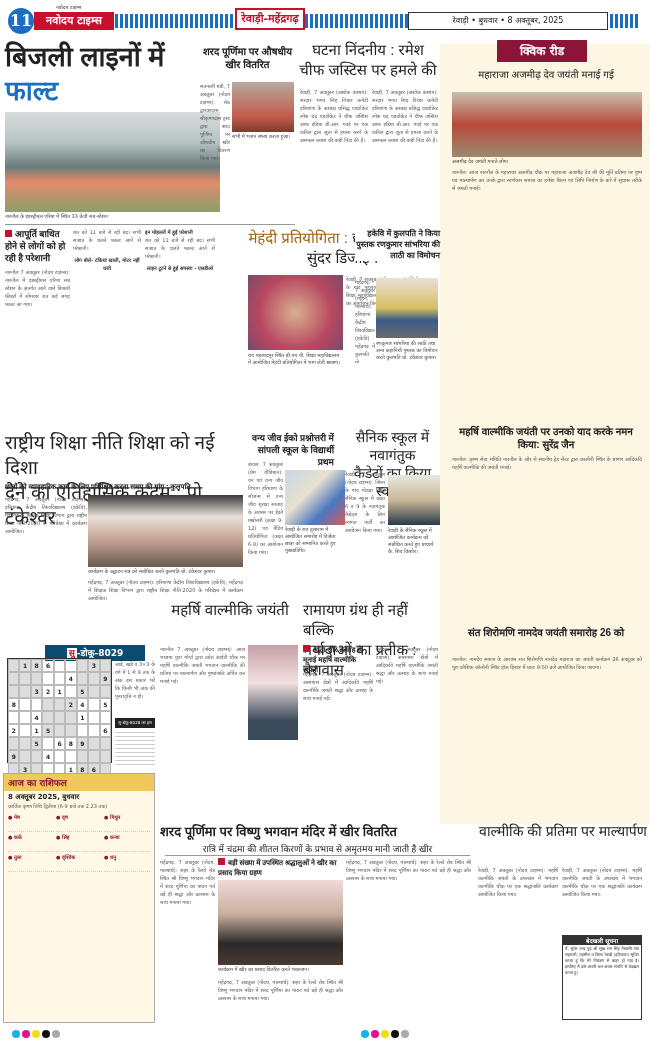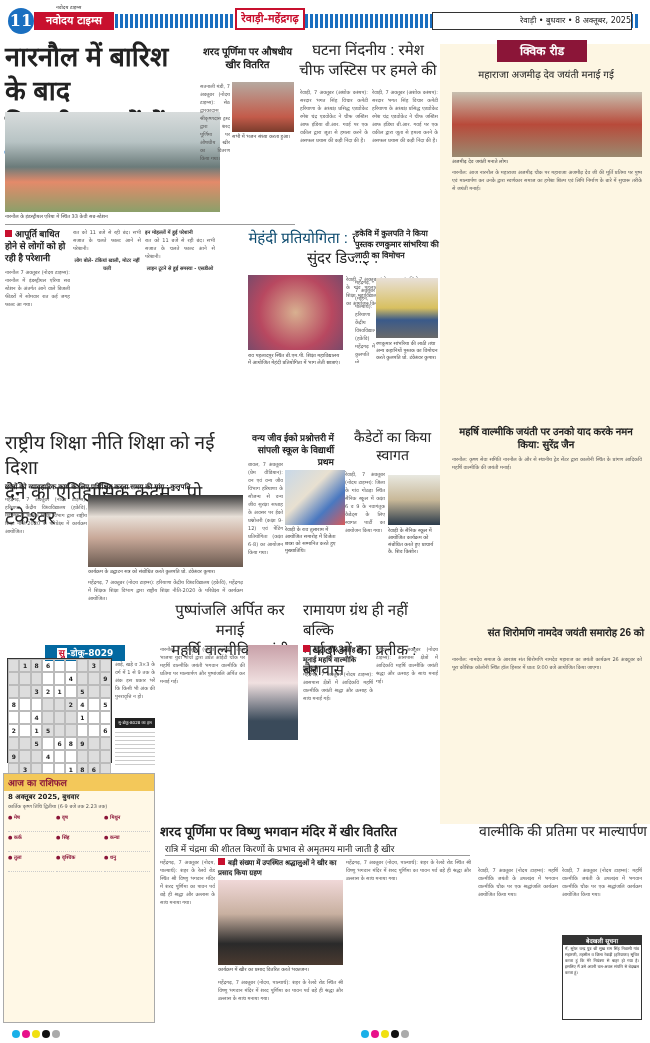--- a/index.html
+++ b/index.html
@@ -4,30 +4,30 @@
 <style>
 *{box-sizing:border-box;margin:0;padding:0}
 body{width:650px;height:1043px;background:#fff;font-family:"DejaVu Sans",sans-serif;color:#222;position:relative;overflow:hidden}
 .abs{position:absolute}
 .hdr{left:0;top:0;width:650px;height:40px}
 .pgno{left:8px;top:8px;width:26px;height:26px;border-radius:50%;background:#1a6fc0;color:#fff;font:bold 16px "DejaVu Serif",serif;text-align:center;line-height:26px}
 .brand{left:34px;top:12px;width:80px;height:18px;background:#c8102e;color:#fff;font:bold 11px "DejaVu Sans",sans-serif;text-align:center;line-height:18px}
 .brand-sm{left:56px;top:4px;font-size:5px;color:#333}
 .stripe{left:115px;top:14px;width:525px;height:14px;background:repeating-linear-gradient(90deg,#1a6fc0 0 3px,#fff 3px 5px)}
 .city{left:235px;top:8px;width:70px;height:22px;background:#fff;border:2px solid #c8102e;color:#c8102e;font:bold 11px "DejaVu Sans",sans-serif;text-align:center;line-height:18px}
-.date{left:432px;top:12px;width:200px;height:18px;background:#fff;border:1px solid #333;font-size:8px;text-align:right;line-height:16px}
+.date{left:408px;top:12px;width:200px;height:18px;background:#fff;border:1px solid #333;font-size:8px;text-align:center;line-height:16px}
 .h1{font-family:"Liberation Sans",sans-serif;font-weight:bold;line-height:1.15;color:#222}
 .txt{font-size:5px;line-height:8px;color:#555;text-align:justify}
 .photo{background:linear-gradient(135deg,#8a7a6a,#c0a89a 40%,#6a7a8a);}
 .cap{font-size:5px;color:#444;line-height:7px}
 .rule{height:1px;background:#999}
 .redsq{display:inline-block;width:7px;height:7px;background:#c8102e;margin-right:3px}
 .quick{left:440px;top:44px;width:210px;height:780px;background:#fdf6e3}
 .qr-label{left:497px;top:40px;width:90px;height:22px;background:#8b1538;color:#fff;font:bold 12px "DejaVu Sans",sans-serif;text-align:center;line-height:22px}
-.sudtitle{left:45px;top:645px;width:80px;height:16px;background:#0369a1;color:#fff;font:bold 9px "DejaVu Sans",sans-serif;text-align:center;line-height:16px}
+.sudtitle{left:45px;top:645px;width:100px;height:16px;background:#0c4a6e;color:#fff;font:bold 9px "DejaVu Sans",sans-serif;text-align:center;line-height:16px}
 .grid{left:7px;top:658px;width:105px;height:105px;display:grid;grid-template-columns:repeat(9,1fr);border:1px solid #333}
 .grid div{border:.5px solid #bbb;font:bold 6px "DejaVu Sans",sans-serif;text-align:center;line-height:11px;color:#222}
 .grid div.s{background:#ddd}
 .rash{left:3px;top:773px;width:152px;height:250px;border:1px solid #aaa;background:#fff8e6}
 .rash-t{background:#f3c85a;color:#8b1538;font:bold 9px "DejaVu Sans",sans-serif;padding:2px 4px}
 .cmyk{top:1030px;width:8px;height:8px;border-radius:50%}
 </style>
 </head>
 <body>
 
@@ -35,21 +35,20 @@
   <div class="abs stripe"></div>
   <div class="abs pgno">11</div>
   <div class="abs brand-sm">नवोदय टाइम्स</div>
   <div class="abs brand">नवोदय टाइम्स</div>
   <div class="abs city">रेवाड़ी-महेंद्रगढ़</div>
   <div class="abs date">रेवाड़ी • बुधवार • 8 अक्तूबर, 2025</div>
 </div>
 
 <div class="abs" style="left:5px;top:40px;width:190px;">
   <div class="h1" style="font-size:27px;line-height:34px;">
-    <div>नारनौल में बारिश के बाद</div>
     <div><span>बिजली लाइनों में </span><span style="color:#1a6fc0">फाल्ट</span></div>
   </div>
 </div>
 <div class="abs photo" style="left:5px;top:112px;width:215px;height:100px;background:linear-gradient(180deg,#d8dcdc 0,#b7c3c4 30%,#6b7b7a 55%,#e48a6a 70%,#8ba06a 100%)"></div>
 <div class="abs cap" style="left:5px;top:213px;width:215px">नारनौल के इंडस्ट्रीयल एरिया में स्थित 33 केवी सब-स्टेशन</div>
 <div class="abs rule" style="left:5px;top:224px;width:290px"></div>
 <div class="abs" style="left:5px;top:228px;width:65px">
   <div style="font:bold 9px 'Liberation Sans',sans-serif;line-height:12px"><span class="redsq"></span><span>आपूर्ति बाधित होने से लोगों को हो रही है परेशानी</span></div>
   <div class="txt" style="margin-top:4px;height:95px;overflow:hidden">नारनौल 7 अक्तूबर (नोदय टाइम्स): नारनौल में इंडस्ट्रीयल एरिया सब स्टेशन के अंतर्गत आने वाले बिजली फीडरों में सोमवार रात कई जगह फाल्ट आ गया।</div>
 </div>
@@ -76,24 +75,24 @@
 <div class="abs txt" style="left:372px;top:88px;width:66px;height:130px;overflow:hidden">रेवाड़ी, 7 अक्तूबर (अशोक कश्यप): सरदार भगत सिंह विचार कमेटी हरियाणा के अध्यक्ष प्रसिद्ध एडवोकेट रमेश चंद्र एडवोकेट ने चीफ जस्टिस आफ इंडिया बी.आर. गवई पर एक वकील द्वारा जूता से हमला करने के असफल प्रयास की कड़ी निंदा की है।</div>
 
 <div class="abs quick"></div>
 <div class="abs qr-label">क्विक रीड</div>
 <div class="abs" style="left:448px;top:68px;width:196px;text-align:center;font:10px 'Liberation Sans',sans-serif;line-height:13px">महाराजा अजमीढ़ देव जयंती मनाई गई</div>
 <div class="abs photo" style="left:452px;top:92px;width:190px;height:65px;background:linear-gradient(180deg,#c8c0b0,#b84a3a 50%,#9a8a70)"></div>
 <div class="abs cap" style="left:452px;top:158px;width:190px">अजमीढ़ देव जयंती मनाते लोग।</div>
 <div class="abs txt" style="left:452px;top:168px;width:190px;height:255px;overflow:hidden">नारनौल: आज नारनौल के महाराजा अजमीढ़ चौक पर महाराजा अजमीढ़ देव जी की मूर्ति प्रतिमा पर पुष्प एवं माल्यार्पण कर उनके द्वारा स्वर्णकार समाज का हमेशा शिल्प एवं लिपि निर्माण के बारे में सुचारू तरीके से जयंती मनाई।</div>
 <div class="abs" style="left:448px;top:425px;width:196px;text-align:center;font:bold 10px 'Liberation Sans',sans-serif;line-height:13px">महर्षि वाल्मीकि जयंती पर उनको याद करके नमन किया: सुरेंद्र जैन</div>
 <div class="abs txt" style="left:452px;top:455px;width:190px;height:170px;overflow:hidden">नारनौल: कृष्ण सेवा समिति नारनौल के और से स्थानीय ट्रेड सेंटर द्वारा कालोनी स्थित के प्रांगण आदिकवि महर्षि वाल्मीकि की जयंती मनाई।</div>
-<div class="abs" style="left:448px;top:626px;width:196px;text-align:right;font:bold 10px 'Liberation Sans',sans-serif;line-height:13px">संत शिरोमणि नामदेव जयंती समारोह 26 को</div>
+<div class="abs" style="left:448px;top:626px;width:196px;text-align:center;font:bold 10px 'Liberation Sans',sans-serif;line-height:13px">संत शिरोमणि नामदेव जयंती समारोह 26 को</div>
 <div class="abs txt" style="left:452px;top:655px;width:190px;height:160px;overflow:hidden">नारनौल: नामदेव समाज के आराध्य संत शिरोमणि नामदेव महाराज का जयंती कार्यक्रम 26 अक्टूबर को पूरा कौशिक कॉलोनी स्थित हॉल हिसार में प्रातः 9:00 बजे आयोजित किया जाएगा।</div>
 
-<div class="abs" style="left:245px;top:228px;width:195px;text-align:center;font:15px 'Liberation Sans',sans-serif;line-height:20px"><span style="color:#0c4a6e">मेहंदी प्रतियोगिता :</span><span> छात्राओं ने उकेरे सुंदर डिजाइन</span></div>
+<div class="abs" style="left:245px;top:228px;width:195px;text-align:center;font:15px 'Liberation Sans',sans-serif;line-height:20px"><span style="color:#a16207">मेहंदी प्रतियोगिता :</span><span> छात्राओं ने उकेरे सुंदर डिजाइन</span></div>
 <div class="abs photo" style="left:248px;top:275px;width:95px;height:75px;background:radial-gradient(circle,#d8b090,#b84860 60%,#7a4a6a)"></div>
 <div class="abs cap" style="left:248px;top:352px;width:95px">राव पहलादपुर स्थित बी.एम.पी. शिक्षा महाविद्यालय में आयोजित मेहंदी प्रतियोगिता में भाग लेती छात्राएं।</div>
 <div class="abs txt" style="left:346px;top:275px;width:72px;height:100px;overflow:hidden">रेवाड़ी, 7 अक्तूबर (नोदय टाइम्स): जिले के गांव पहलादपुर स्थित बी.एम.पी. शिक्षा महाविद्यालय में मेहंदी प्रतियोगिता का आयोजन किया गया।</div>
 
 <div class="abs" style="left:420px;top:225px;width:0px"></div>
 
 <div class="abs" style="left:418px;top:235px;width:0"></div>
 
 <div class="abs" style="left:5px;top:430px;width:240px;font:19px 'Liberation Sans',sans-serif;line-height:25px">
   <div>राष्ट्रीय शिक्षा नीति शिक्षा को नई दिशा</div>
@@ -104,20 +103,21 @@
 <div class="abs photo" style="left:88px;top:495px;width:155px;height:72px;background:linear-gradient(180deg,#3a3a3a,#e8e0d8 30%,#c8a898 60%,#6a5a50)"></div>
 <div class="abs cap" style="left:88px;top:568px;width:155px">कार्यक्रम के उद्घाटन सत्र को संबोधित करते कुलपति प्रो. टंकेश्वर कुमार।</div>
 <div class="abs txt" style="left:88px;top:578px;width:155px;height:55px;overflow:hidden">महेंद्रगढ़, 7 अक्तूबर (नोदय टाइम्स): हरियाणा केंद्रीय विश्वविद्यालय (हकेवि), महेंद्रगढ़ में शिक्षक शिक्षा विभाग द्वारा राष्ट्रीय शिक्षा नीति-2020 के परिप्रेक्ष्य में कार्यक्रम आयोजित।</div>
 
 <div class="abs" style="left:244px;top:432px;width:90px;text-align:right;font:bold 9px 'Liberation Sans',sans-serif;line-height:12px">वन्य जीव ईको प्रश्नोत्तरी में सांपली स्कूल के विद्यार्थी प्रथम</div>
 <div class="abs txt" style="left:248px;top:460px;width:35px;height:100px;overflow:hidden">बावल, 7 अक्तूबर (प्रेम वीडियान): वन एवं वन्य जीव विभाग हरियाणा के सौजन्य से वन्य जीव सुरक्षा सप्ताह के अवसर पर ईको प्रश्नोत्तरी (कक्षा 9-12) एवं पेंटिंग प्रतियोगिता (कक्षा 6-8) का आयोजन किया गया।</div>
 <div class="abs photo" style="left:285px;top:470px;width:60px;height:55px;background:linear-gradient(135deg,#c8d8e8,#e8e0d0 40%,#4a78c0 70%,#d85a5a)"></div>
 <div class="abs cap" style="left:285px;top:526px;width:60px">रेवाड़ी के राव तुलाराम में आयोजित समारोह में विजेता छात्रा को सम्मानित करते हुए मुख्यातिथि।</div>
 
 <div class="abs" style="left:345px;top:428px;width:95px;text-align:center;font:14px 'Liberation Sans',sans-serif;line-height:18px">
+  <div>सैनिक स्कूल में नवागंतुक</div>
   <div>कैडेटों का किया स्वागत</div>
 </div>
 <div class="abs txt" style="left:345px;top:470px;width:40px;height:120px;overflow:hidden">रेवाड़ी, 7 अक्तूबर (नोदय टाइम्स): जिला के गांव गोठड़ा स्थित सैनिक स्कूल में कक्षा 6 व 9 के नवागंतुक कैडेट्स के लिए स्वागत पार्टी का आयोजन किया गया।</div>
 <div class="abs photo" style="left:388px;top:475px;width:52px;height:50px;background:linear-gradient(180deg,#e8e8e0,#c8b898 50%,#2a3a4a)"></div>
 <div class="abs cap" style="left:388px;top:527px;width:52px">रेवाड़ी के सैनिक स्कूल में आयोजित कार्यक्रम को संबोधित करते हुए प्राचार्य कै. शिव किशोर।</div>
 
 <div class="abs sudtitle"><span style="color:#c8102e;background:#fff;padding:0 2px">सु</span><span>-डोकू-8029</span></div>
 <div class="abs grid" id="sudoku-grid">
     <div class="s"></div>
     <div class="s">1</div>
@@ -216,54 +216,53 @@
       <div style="font: bold 5px &quot;DejaVu Sans&quot;, sans-serif; color: rgb(139, 21, 56); height: 18px; border-bottom: 1px dotted rgb(204, 204, 204);">● कर्क</div>
       <div style="font: bold 5px &quot;DejaVu Sans&quot;, sans-serif; color: rgb(139, 21, 56); height: 18px; border-bottom: 1px dotted rgb(204, 204, 204);">● सिंह</div>
       <div style="font: bold 5px &quot;DejaVu Sans&quot;, sans-serif; color: rgb(139, 21, 56); height: 18px; border-bottom: 1px dotted rgb(204, 204, 204);">● कन्या</div>
       <div style="font: bold 5px &quot;DejaVu Sans&quot;, sans-serif; color: rgb(139, 21, 56); height: 18px; border-bottom: 1px dotted rgb(204, 204, 204);">● तुला</div>
       <div style="font: bold 5px &quot;DejaVu Sans&quot;, sans-serif; color: rgb(139, 21, 56); height: 18px; border-bottom: 1px dotted rgb(204, 204, 204);">● वृश्चिक</div>
       <div style="font: bold 5px &quot;DejaVu Sans&quot;, sans-serif; color: rgb(139, 21, 56); height: 18px; border-bottom: 1px dotted rgb(204, 204, 204);">● धनु</div>
     </div>
 </div>
 
 <div class="abs" style="left:160px;top:600px;width:140px;text-align:center;font:15px 'Liberation Sans',sans-serif;line-height:20px">
-  <div>पुष्पांजलि अर्पित कर मनाई</div>
   <div>महर्षि वाल्मीकि जयंती</div>
 </div>
 <div class="abs txt" style="left:160px;top:645px;width:85px;height:170px;overflow:hidden">नारनौल 7 अक्तूबर (नोदय टाइम्स): आज भाजपा युवा मोर्चा द्वारा उप्रेत आईटी चौक पर महर्षि वाल्मीकि जयंती भगवान वाल्मीकि की प्रतिमा पर माल्यार्पण और पुष्पांजलि अर्पित कर मनाई गई।</div>
 <div class="abs photo" style="left:248px;top:645px;width:50px;height:95px;background:linear-gradient(180deg,#c8a0a8,#f0e0e0 40%,#3a4a5a 80%)"></div>
 
 <div class="abs" style="left:303px;top:600px;width:135px;text-align:left;font:15px 'Liberation Sans',sans-serif;line-height:20px">
   <div>रामायण ग्रंथ ही नहीं बल्कि</div>
   <div>मर्यादाओं का प्रतीक : बैरावास</div>
 </div>
 <div class="abs" style="left:303px;top:645px;width:70px;font:bold 7px 'Liberation Sans',sans-serif;line-height:10px"><span class="redsq"></span><span>श्रद्धा और उत्साह से मनाई महर्षि वाल्मीकि जयंती</span></div>
 <div class="abs txt" style="left:303px;top:670px;width:70px;height:145px;overflow:hidden">महेंद्रगढ़, 7 अक्तूबर (नोदय टाइम्स): आसपास क्षेत्रों में आदिकवि महर्षि वाल्मीकि जयंती श्रद्धा और उत्साह के साथ मनाई गई।</div>
 <div class="abs txt" style="left:376px;top:645px;width:62px;height:170px;overflow:hidden">महेंद्रगढ़, 7 अक्तूबर (नोदय टाइम्स): आसपास क्षेत्रों में आदिकवि महर्षि वाल्मीकि जयंती श्रद्धा और उत्साह के साथ मनाई गई।</div>
 
 <div class="abs" style="left:160px;top:822px;width:315px;font:bold 13px 'Liberation Sans',sans-serif">शरद पूर्णिमा पर विष्णु भगवान मंदिर में खीर वितरित</div>
-<div class="abs" style="left:165px;top:842px;width:305px;font:9px 'Liberation Sans',sans-serif;border-bottom:1px solid #999">रात्रि में चंद्रमा की शीतल किरणों के प्रभाव से अमृतमय मानी जाती है खीर</div>
+<div class="abs" style="left:165px;top:842px;width:305px;text-align:center;font:9px 'Liberation Sans',sans-serif;border-bottom:1px solid #999">रात्रि में चंद्रमा की शीतल किरणों के प्रभाव से अमृतमय मानी जाती है खीर</div>
 <div class="abs txt" style="left:160px;top:858px;width:55px;height:160px;overflow:hidden">महेंद्रगढ़, 7 अक्तूबर (नोदय, पाल्यार्थ): शहर के रेलवे रोड स्थित श्री विष्णु भगवान मंदिर में शरद पूर्णिमा का पावन पर्व बड़े ही श्रद्धा और उल्लास के साथ मनाया गया।</div>
 <div class="abs" style="left:218px;top:858px;width:125px;font:bold 7px 'Liberation Sans',sans-serif;line-height:10px"><span class="redsq"></span><span>बड़ी संख्या में उपस्थित श्रद्धालुओं ने खीर का प्रसाद किया ग्रहण</span></div>
 <div class="abs photo" style="left:218px;top:880px;width:125px;height:85px;background:linear-gradient(180deg,#f0d8d8,#c8b0a0 40%,#2a2a2a 75%,#4a3a30)"></div>
 <div class="abs cap" style="left:218px;top:966px;width:125px">कार्यक्रम में खीर का प्रसाद वितरित करते भक्तजन।</div>
 <div class="abs txt" style="left:218px;top:978px;width:125px;height:40px;overflow:hidden">महेंद्रगढ़, 7 अक्तूबर (नोदय, पाल्यार्थ): शहर के रेलवे रोड स्थित श्री विष्णु भगवान मंदिर में शरद पूर्णिमा का पावन पर्व बड़े ही श्रद्धा और उल्लास के साथ मनाया गया।</div>
 <div class="abs txt" style="left:346px;top:858px;width:125px;height:160px;overflow:hidden">महेंद्रगढ़, 7 अक्तूबर (नोदय, पाल्यार्थ): शहर के रेलवे रोड स्थित श्री विष्णु भगवान मंदिर में शरद पूर्णिमा का पावन पर्व बड़े ही श्रद्धा और उल्लास के साथ मनाया गया।</div>
 
 <div class="abs" style="left:478px;top:822px;width:170px;text-align:center;font:14px 'Liberation Sans',sans-serif;line-height:19px">
   <div>वाल्मीकि की प्रतिमा पर माल्यार्पण</div>
 </div>
 <div class="abs txt" style="left:478px;top:866px;width:80px;height:155px;overflow:hidden">रेवाड़ी, 7 अक्तूबर (नोदय टाइम्स): महर्षि वाल्मीकि जयंती के उपलक्ष्य में भगवान वाल्मीकि चौक पर एक श्रद्धांजलि कार्यक्रम आयोजित किया गया।</div>
 <div class="abs txt" style="left:562px;top:866px;width:80px;height:40px;overflow:hidden">रेवाड़ी, 7 अक्तूबर (नोदय टाइम्स): महर्षि वाल्मीकि जयंती के उपलक्ष्य में भगवान वाल्मीकि चौक पर एक श्रद्धांजलि कार्यक्रम आयोजित किया गया।</div>
 <div class="abs" style="left:562px;top:935px;width:80px;height:85px;border:1px solid #333;background:#fff">
   <div style="background:#333;color:#fff;font:bold 6px 'DejaVu Sans',sans-serif;text-align:center;line-height:9px">बेदखली सूचना</div>
   <div class="txt" style="padding:1px 2px;font-size:4px;line-height:6px;color:#222;height:74px;overflow:hidden">मैं, सुरेश चन्द्र पुत्र श्री सुख राम सिंह निवासी गांव सहारणी, तहसील व जिला रेवाड़ी (हरियाणा) सूचित करता हूं कि मेरे नियंत्रण से बाहर हो गया है। इसलिए मैं उसे अपनी चल-अचल संपत्ति से बेदखल करता हूं।</div>
 </div>
 
-<div class="abs" style="left:355px;top:228px;width:85px;text-align:left;font:bold 8px 'Liberation Sans',sans-serif;line-height:11px;background:#fff">हकेवि में कुलपति ने किया पुस्तक रणकुमार सांभरिया की लाठी का विमोचन</div>
+<div class="abs" style="left:355px;top:228px;width:85px;text-align:right;font:bold 8px 'Liberation Sans',sans-serif;line-height:11px;background:#fff">हकेवि में कुलपति ने किया पुस्तक रणकुमार सांभरिया की लाठी का विमोचन</div>
 <div class="abs photo" style="left:376px;top:278px;width:62px;height:60px;background:linear-gradient(180deg,#e8e0d8,#d8c060 50%,#3a5a8a 70%,#6a6a6a)"></div>
 <div class="abs cap" style="left:376px;top:340px;width:62px">रणकुमार सांभरिया की लाठी तथा अन्य कहानियों पुस्तक का विमोचन करते कुलपति प्रो. टंकेश्वर कुमार।</div>
 <div class="abs txt" style="left:355px;top:278px;width:20px;height:85px;overflow:hidden">महेंद्रगढ़, 7 अक्तूबर (मोहन, पाल्यार्थ): हरियाणा केंद्रीय विश्वविद्यालय (हकेवि) महेंद्रगढ़ में कुलपति प्रो. टंकेश्वर कुमार ने हिंदी विभाग के डॉ. कामराज सिंधु द्वारा संपादित पुस्तक का विमोचन किया।</div>
 
 <div class="abs cmyk" style="left:12px;background:#1ab0e8"></div>
 <div class="abs cmyk" style="left:22px;background:#e8108a"></div>
 <div class="abs cmyk" style="left:32px;background:#f0e010"></div>
 <div class="abs cmyk" style="left:42px;background:#111"></div>
 <div class="abs cmyk" style="left:52px;background:#aaa"></div>
 <div class="abs cmyk" style="left:361px;background:#1ab0e8"></div>

